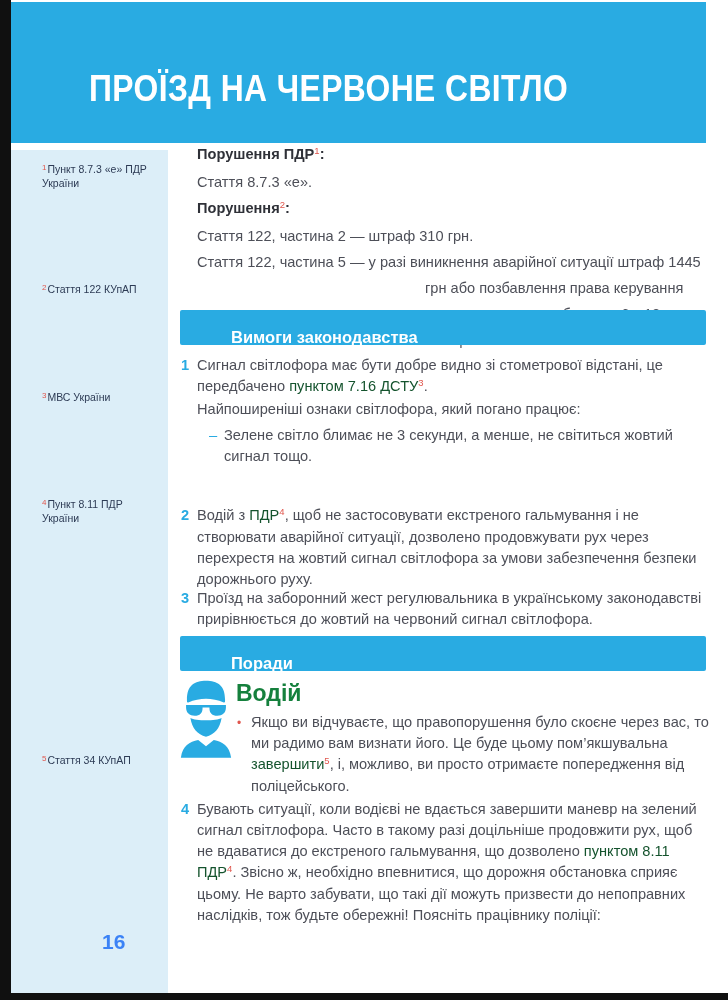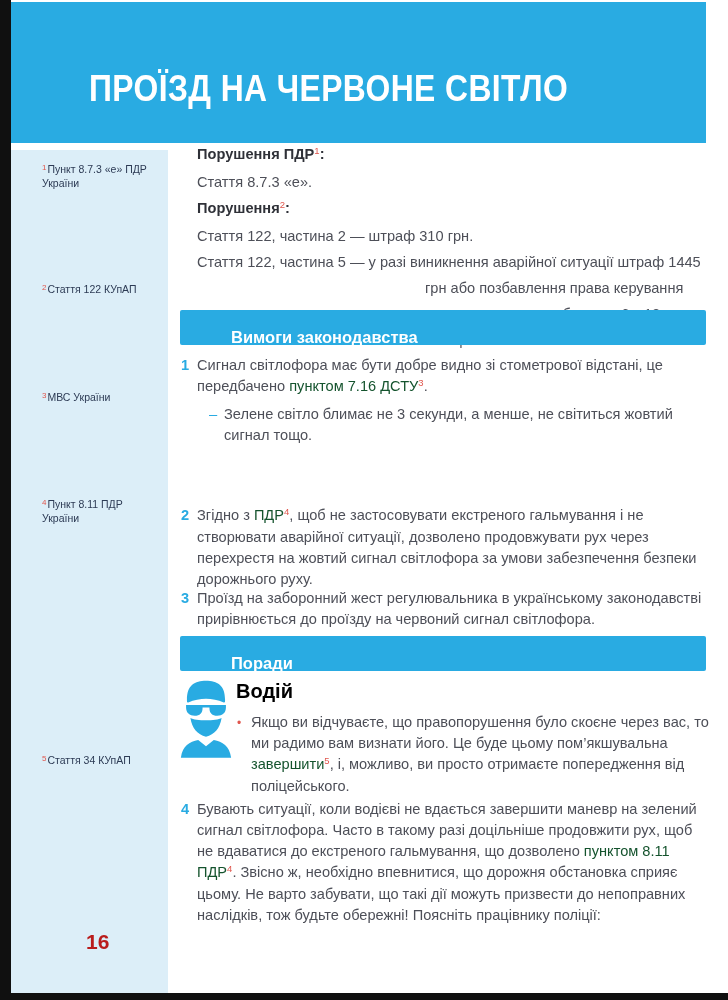--- a/index.html
+++ b/index.html
@@ -26,25 +26,25 @@
 
   .item{position:absolute;left:197px;width:514px;font-size:14.6px;line-height:21px;}
   .num{position:absolute;left:-16px;top:0;color:#29abe2;font-weight:bold;}
   .link{color:#14532d;}
   .sup{color:#e0564d;font-size:9.5px;position:relative;top:-5px;}
 
   .dashrow{position:relative;padding-left:27px;margin-top:5px;}
   .dash{position:absolute;left:12px;color:#29abe2;}
 
   .driver-icon{position:absolute;left:180px;top:674px;width:52px;height:88px;}
-  .driver-label{position:absolute;left:236px;top:680px;font-size:20px;font-weight:bold;color:#000000;}
+  .driver-label{position:absolute;left:236px;top:680px;font-size:23px;font-weight:bold;color:#15803d;}
   .advice{position:absolute;left:251px;top:712px;width:462px;font-size:14.6px;line-height:21px;}
   .bullet{position:absolute;left:-14px;top:1px;color:#e0564d;font-size:12px;}
 
-  .page-number{position:absolute;left:86px;top:930px;font-size:21px;font-weight:bold;color:#b91c1c;}
+  .page-number{position:absolute;left:102px;top:930px;font-size:21px;font-weight:bold;color:#3b82f6;}
 </style>
 </head>
 <body>
 
 <div class="page">
   <div class="edge-left"></div>
   <div class="edge-bottom"></div>
 
   <header class="banner">
     <div class="title">ПРОЇЗД НА ЧЕРВОНЕ СВІТЛО</div>
@@ -69,32 +69,33 @@
   <div class="section-banner" style="top:310px">
     <span class="sb-text">Вимоги законодавства</span>
   </div>
 
   <div class="item" style="top:355px">
     <span class="num">1</span>
     <span>Сигнал світлофора має бути добре видно зі стометрової відстані, це передбачено </span><span class="link">пунктом 7.16 ДСТУ</span><span class="sup">3</span><span>.</span>
   </div>
 
   <div class="item" style="top:399px">
+    <div>Найпоширеніші ознаки світлофора, який погано працює:</div>
     <div class="dashrow"><span class="dash">–</span></div>
     <div class="dashrow"><span class="dash">–</span><span>Зелене світло блимає не 3 секунди, а менше, не світиться жовтий сигнал тощо.</span></div>
   </div>
 
   <div class="item" style="top:505px">
     <span class="num">2</span>
-    <span>Згідно з </span><span class="link">ПДР</span><span class="sup">4</span><span>, щоб не застосовувати екстреного гальмування і не створювати аварійної ситуації, дозволено продовжувати рух через перехрестя на жовтий сигнал світлофора за умови забезпечення безпеки дорожнього руху.</span>
+    <span>Водій з </span><span class="link">ПДР</span><span class="sup">4</span><span>, щоб не застосовувати екстреного гальмування і не створювати аварійної ситуації, дозволено продовжувати рух через перехрестя на жовтий сигнал світлофора за умови забезпечення безпеки дорожнього руху.</span>
   </div>
 
   <div class="item" style="top:588px">
     <span class="num">3</span>
-    <span>Проїзд на заборонний жест регулювальника в українському законодавстві прирівнюється до проїзду на червоний сигнал світлофора.</span>
+    <span>Проїзд на заборонний жест регулювальника в українському законодавстві прирівнюється до жовтий на червоний сигнал світлофора.</span>
   </div>
 
   <div class="section-banner" style="top:636px">
     <span class="sb-text">Поради</span>
   </div>
 
   <div class="driver-icon">
     <svg width="52" height="88" viewBox="0 0 60 92" xmlns="http://www.w3.org/2000/svg">
       <g fill="#29abe2">
         <path d="M8 25 C8 8 17 3 30 3 C43 3 52 8 52 25 C52 27 52 28.5 50.5 28 C37 22.5 23 22.5 9.5 28 C8 28.5 8 27 8 25 Z"></path>

